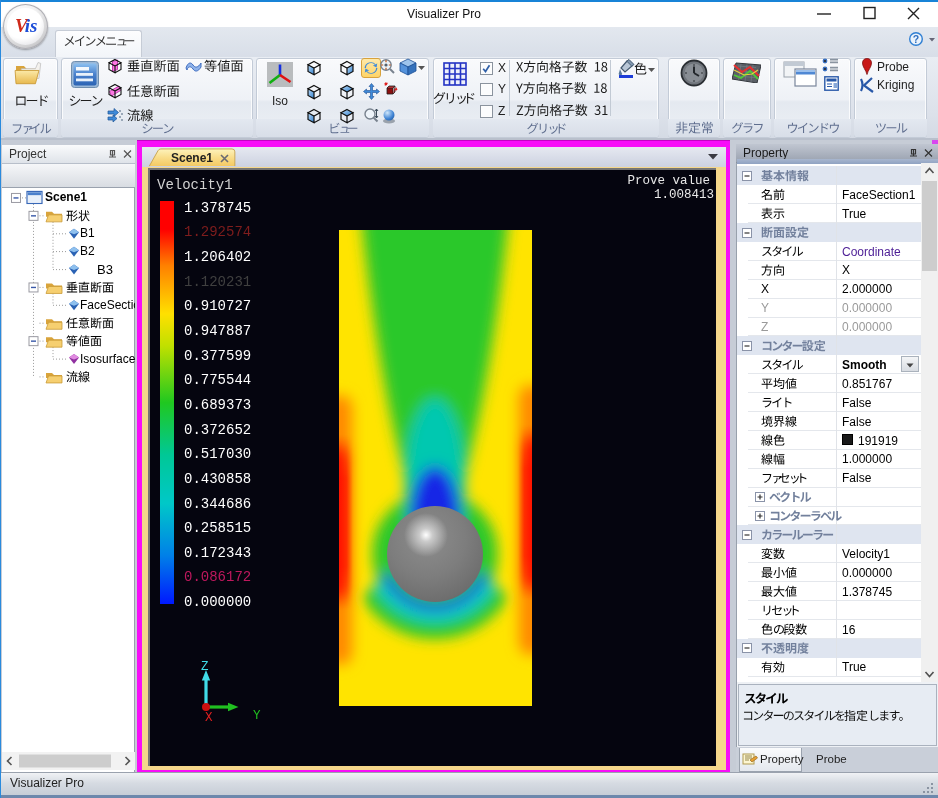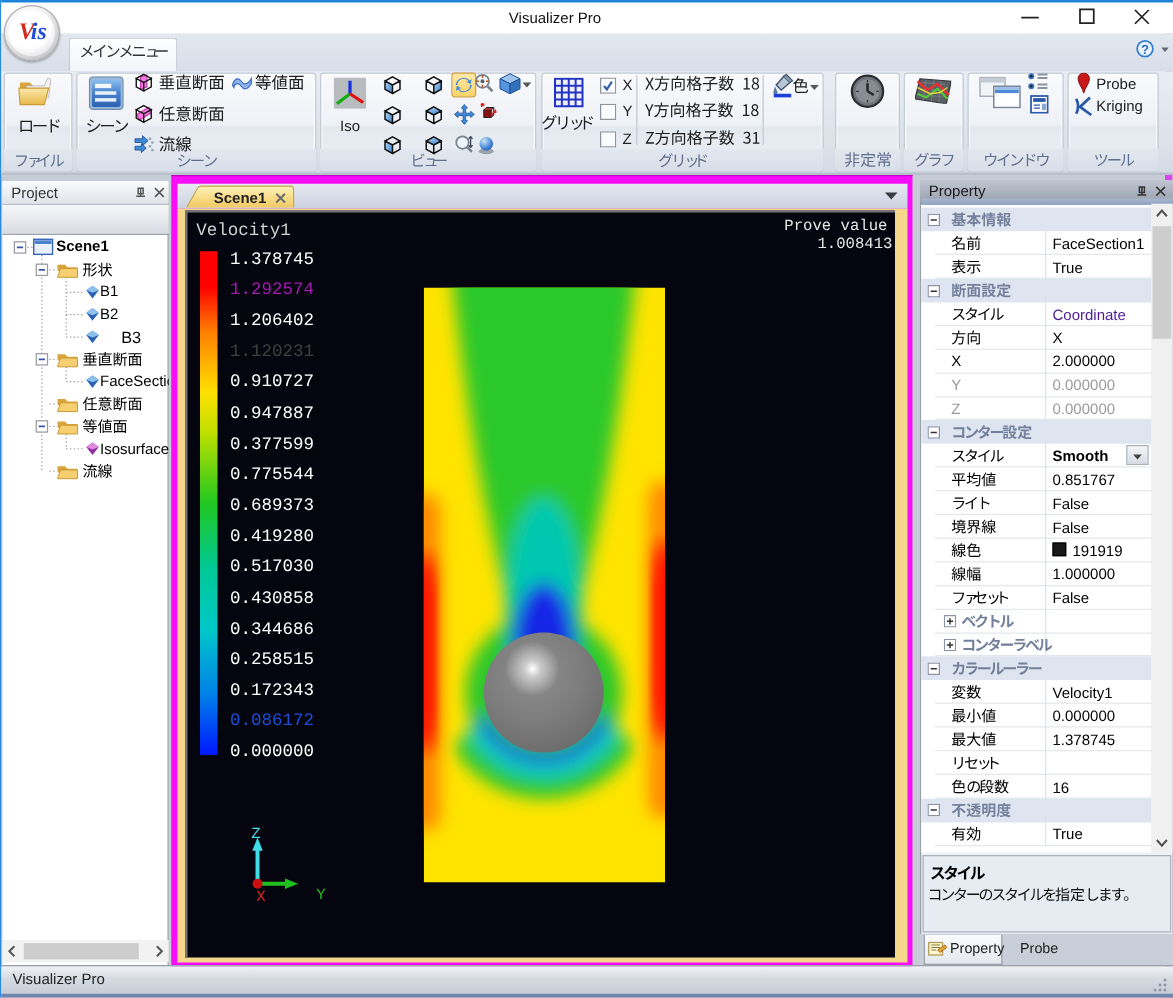--- a/index.html
+++ b/index.html
@@ -383,35 +383,35 @@
     </svg>
 <svg class="abs" style="left:705px;top:152px" width="14" height="9" viewBox="0 0 14 9">
       <path d="M2 2 L7 7.5 L12 2 Z" fill="#3a3a42"></path>
     </svg>
 <div class="abs" style="left:147px;top:168px;width:568px;height:598px;background:#05050f;border-top:2px solid #757575;border-left:2px solid #757575"></div>
 <div class="tx" style="left:156px;top:177px;font-family:'Liberation Mono',monospace;font-size:14px;color:#d2d2d2">Velocity1</div>
 <div class="tx" style="left:709px;top:174px;font-family:'Liberation Mono',monospace;font-size:12.5px;color:#e8e8e8;transform:translateX(-100%)">Prove&nbsp;value</div>
 <div class="tx" style="left:713px;top:188px;font-family:'Liberation Mono',monospace;font-size:12.5px;color:#e8e8e8;transform:translateX(-100%)">1.008413</div>
 <div class="abs" style="left:159px;top:201px;width:14px;height:403px;background:linear-gradient(180deg,#ff0000 0%,#ff0000 7%,#ff8000 16%,#ffe000 28%,#c0e000 36%,#20c820 50%,#00c896 63%,#00c8c8 75%,#0080e8 88%,#0018ff 100%)"></div>
 <div class="tx" style="left:183px;top:199.8px;font-family:'Liberation Mono',monospace;font-size:14px;color:#fff">1.378745</div>
-<div class="tx" style="left:183px;top:224.4px;font-family:'Liberation Mono',monospace;font-size:14px;color:#a21caf">1.292574</div>
+<div class="tx" style="left:183px;top:224.4px;font-family:'Liberation Mono',monospace;font-size:14px;color:#7f1d1d">1.292574</div>
 <div class="tx" style="left:183px;top:249.1px;font-family:'Liberation Mono',monospace;font-size:14px;color:#fff">1.206402</div>
 <div class="tx" style="left:183px;top:273.7px;font-family:'Liberation Mono',monospace;font-size:14px;color:#404040">1.120231</div>
 <div class="tx" style="left:183px;top:298.4px;font-family:'Liberation Mono',monospace;font-size:14px;color:#fff">0.910727</div>
 <div class="tx" style="left:183px;top:323.0px;font-family:'Liberation Mono',monospace;font-size:14px;color:#fff">0.947887</div>
 <div class="tx" style="left:183px;top:347.6px;font-family:'Liberation Mono',monospace;font-size:14px;color:#fff">0.377599</div>
 <div class="tx" style="left:183px;top:372.3px;font-family:'Liberation Mono',monospace;font-size:14px;color:#fff">0.775544</div>
 <div class="tx" style="left:183px;top:396.9px;font-family:'Liberation Mono',monospace;font-size:14px;color:#fff">0.689373</div>
-<div class="tx" style="left:183px;top:421.6px;font-family:'Liberation Mono',monospace;font-size:14px;color:#fff">0.419280</div>
+<div class="tx" style="left:183px;top:421.6px;font-family:'Liberation Mono',monospace;font-size:14px;color:#fff">0.372652</div>
 <div class="tx" style="left:183px;top:446.2px;font-family:'Liberation Mono',monospace;font-size:14px;color:#fff">0.517030</div>
 <div class="tx" style="left:183px;top:470.8px;font-family:'Liberation Mono',monospace;font-size:14px;color:#fff">0.430858</div>
 <div class="tx" style="left:183px;top:495.5px;font-family:'Liberation Mono',monospace;font-size:14px;color:#fff">0.344686</div>
 <div class="tx" style="left:183px;top:520.1px;font-family:'Liberation Mono',monospace;font-size:14px;color:#fff">0.258515</div>
 <div class="tx" style="left:183px;top:544.8px;font-family:'Liberation Mono',monospace;font-size:14px;color:#fff">0.172343</div>
-<div class="tx" style="left:183px;top:569.4px;font-family:'Liberation Mono',monospace;font-size:14px;color:#1d4ed8">0.086172</div>
+<div class="tx" style="left:183px;top:569.4px;font-family:'Liberation Mono',monospace;font-size:14px;color:#be185d">0.086172</div>
 <div class="tx" style="left:183px;top:594.0px;font-family:'Liberation Mono',monospace;font-size:14px;color:#fff">0.000000</div>
 <svg class="abs" style="left:338px;top:230px" width="193" height="476" viewBox="0 0 193 476">
 <defs>
 <filter id="bl" x="-20%" y="-20%" width="140%" height="140%">
           <feGaussianBlur stdDeviation="7"></feGaussianBlur>
         </filter>
 <radialGradient id="sph" cx="0.42" cy="0.34" r="0.8">
 <stop offset="0" stop-color="#8d8d8d"></stop>
           <stop offset="0.5" stop-color="#7d7d7d"></stop>
 <stop offset="0.82" stop-color="#6e6e6e"></stop>

